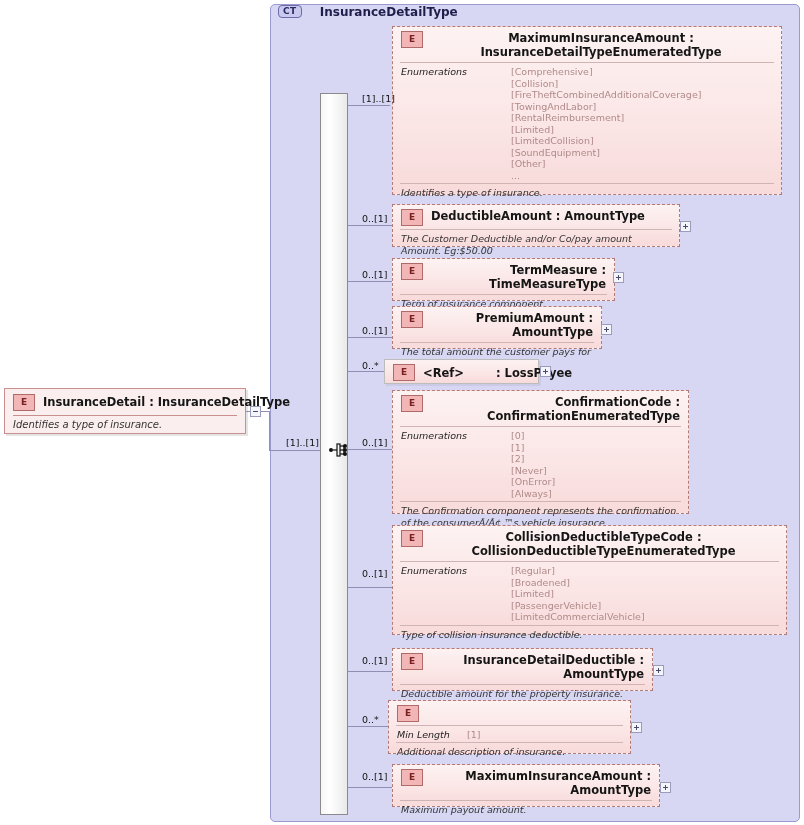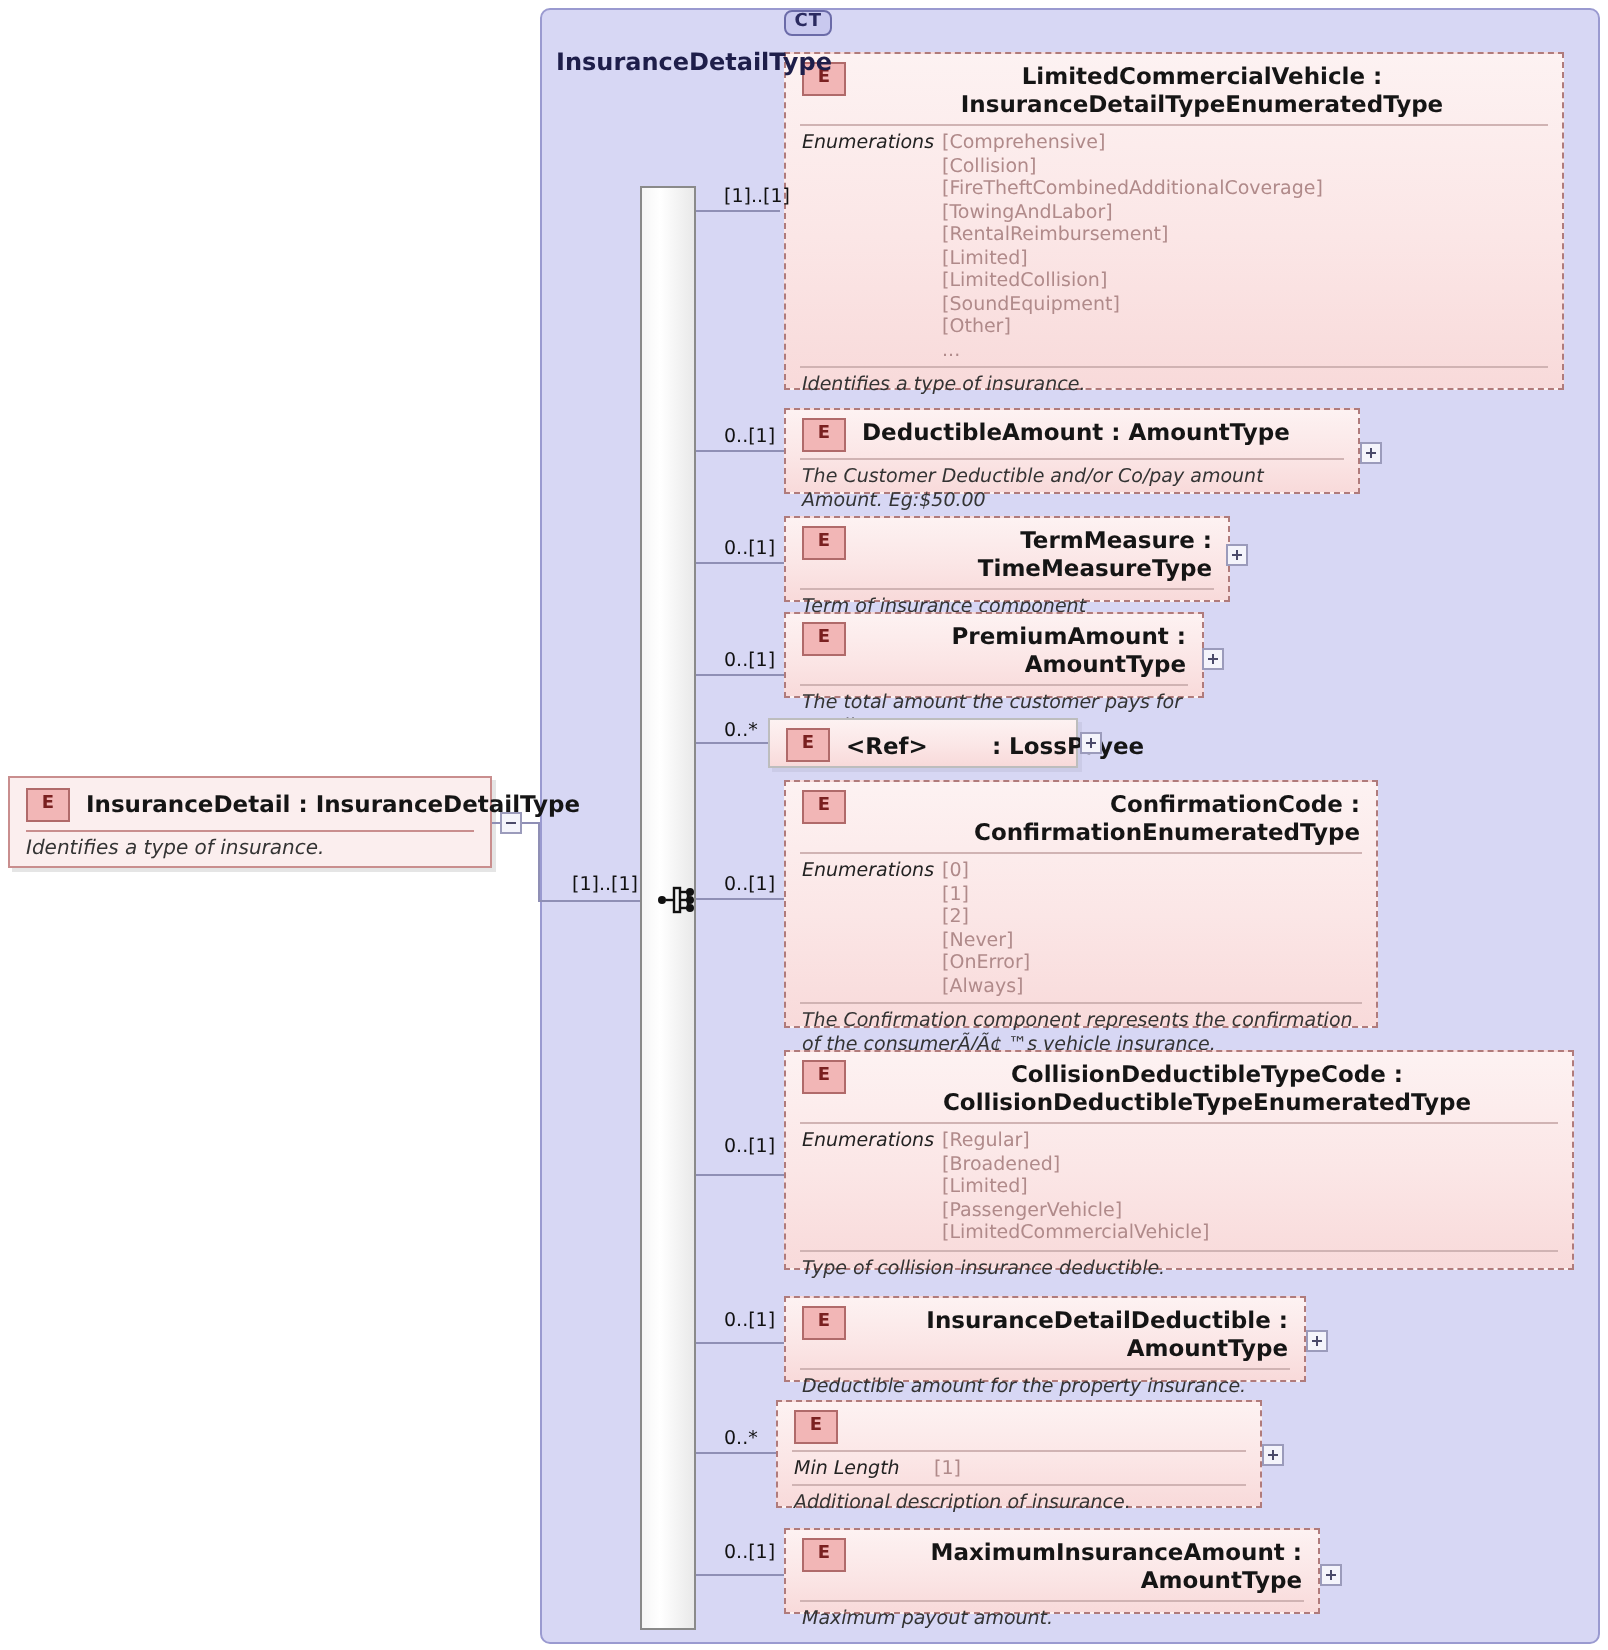--- a/index.html
+++ b/index.html
@@ -11,21 +11,21 @@
   .canvas{position:absolute;left:0;top:0;width:804px;height:825px;}
 
   
   .ct-box{
     position:absolute;left:270px;top:4px;width:530px;height:818px;
     background:#d7d7f4;border:1px solid #9a9ad0;
     border-radius:5px;box-sizing:border-box;
   }
   .ct-header{
     position:absolute;left:278px;top:5px;height:18px;
-    display:flex;align-items:flex-end;gap:6px;z-index:6;flex-direction:column;
+    display:flex;align-items:flex-start;gap:18px;z-index:6;
   }
   .ct-tag{
     display:inline-block;border:1px solid #6b6ba8;border-radius:4px;
     background:#c9c9ef;color:#2a2a60;font-size:9px;font-weight:bold;
     padding:1px 4px;line-height:1;letter-spacing:.5px;
   }
   .ct-title{font-size:12px;font-weight:bold;color:#1e1e4a;}
 
   
   .seq-bar{
@@ -59,21 +59,21 @@
     z-index:4;
   }
   .el.solid{border:1px solid #bdbdbd;box-shadow:2px 2px 0 rgba(120,120,150,.13);}
   .el.dashed{border:1px dashed #b07b7b;}
   .el .hd{display:flex;align-items:flex-start;gap:8px;padding:4px 8px 3px 8px;}
   .el .hd .ename{white-space:normal;line-height:14px;}
   .el .sep{height:1px;background:#d0b3b3;margin:0 7px;}
   .el .desc{padding:3px 8px 3px 8px;font-style:italic;font-size:9.5px;color:#333;line-height:12px;}
   .el .facet{display:flex;padding:3px 8px 2px 8px;gap:4px;font-size:9.5px;}
   .el .facet .fname{font-style:italic;color:#222;min-width:66px;}
-  .el .facet .fvals{color:#b08a8a;line-height:11.5px;}
+  .el .facet .fvals{color:#b08a8a;line-height:11.5px;margin-left:40px;}
   .el .facet .fvals div{white-space:nowrap;}
   .el .facet .fval-inline{color:#b08a8a;}
 
   .el.centerhdr .hd{padding-right:10px;}
   .el.centerhdr .ename{text-align:center;display:block;width:100%;}
 
   
   .ln{position:absolute;background:#8f8fb5;z-index:2;}
   .lnh{height:1px;}
   .lnv{width:1px;}
@@ -132,21 +132,21 @@
     <circle cx="17" cy="6" r="2" fill="#111"></circle>
     <circle cx="17" cy="10" r="2" fill="#111"></circle>
     <circle cx="17" cy="14" r="2" fill="#111"></circle>
   </svg>
 
   <div class="ln lnh" style="left:348px;top:105px;width:42px;"></div>
   <div class="card" style="left:362px;top:93px;">[1]..[1]</div>
   <div class="el dashed centerhdr" style="left:392px;top:26px;width:390px;height:169px;">
     <div class="hd">
       <span class="etag">E</span>
-      <span class="ename">LimitedCommercialVehicle : InsuranceDetailTypeEnumeratedType</span>
+      <span class="ename">MaximumInsuranceAmount : InsuranceDetailTypeEnumeratedType</span>
     </div>
     <div class="sep"></div>
     <div class="facet">
       <span class="fname">Enumerations</span>
       <span class="fvals">
         <div>[Comprehensive]</div>
         <div>[Collision]</div>
         <div>[FireTheftCombinedAdditionalCoverage]</div>
         <div>[TowingAndLabor]</div>
         <div>[RentalReimbursement]</div>

